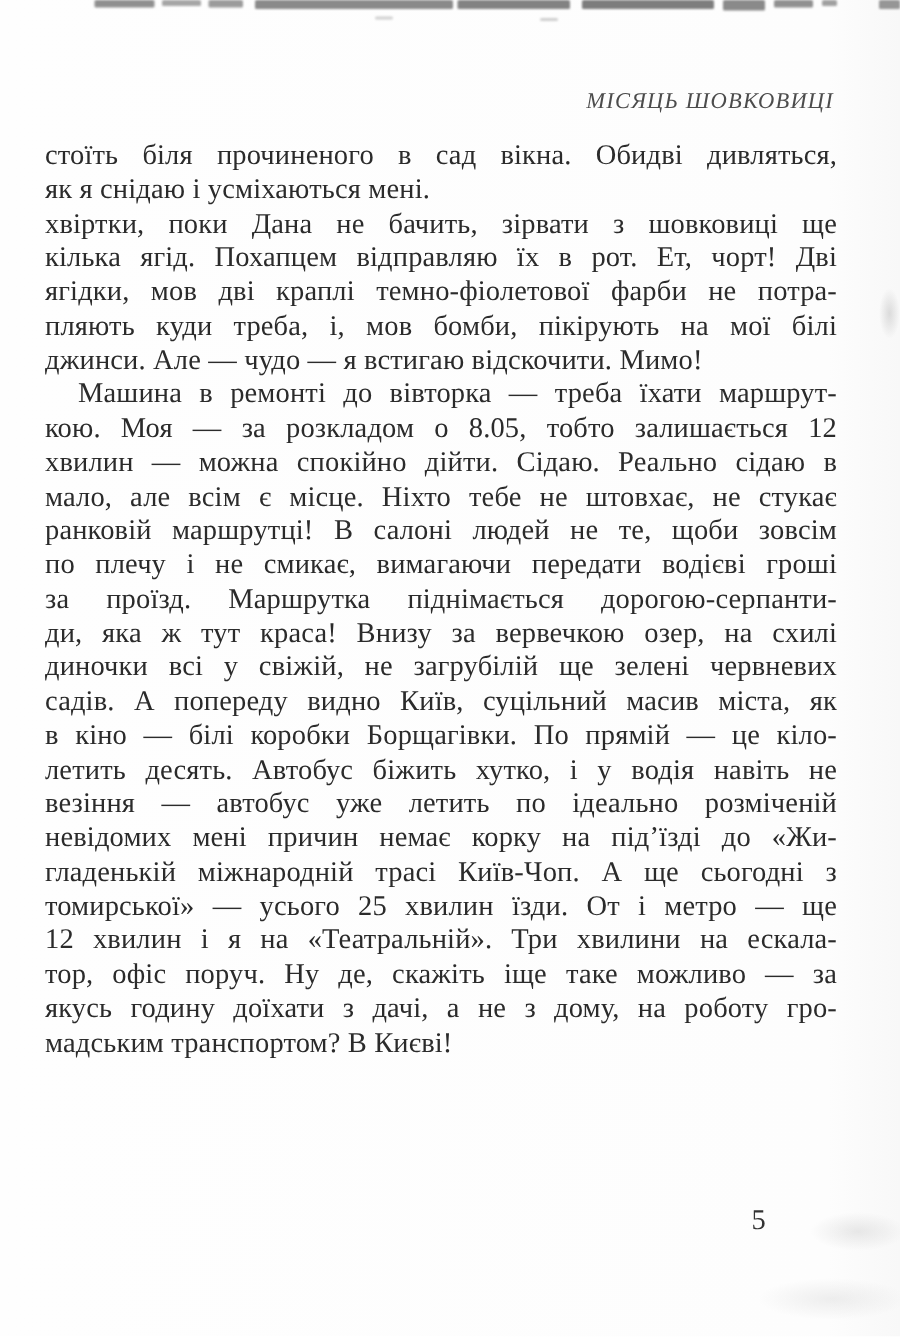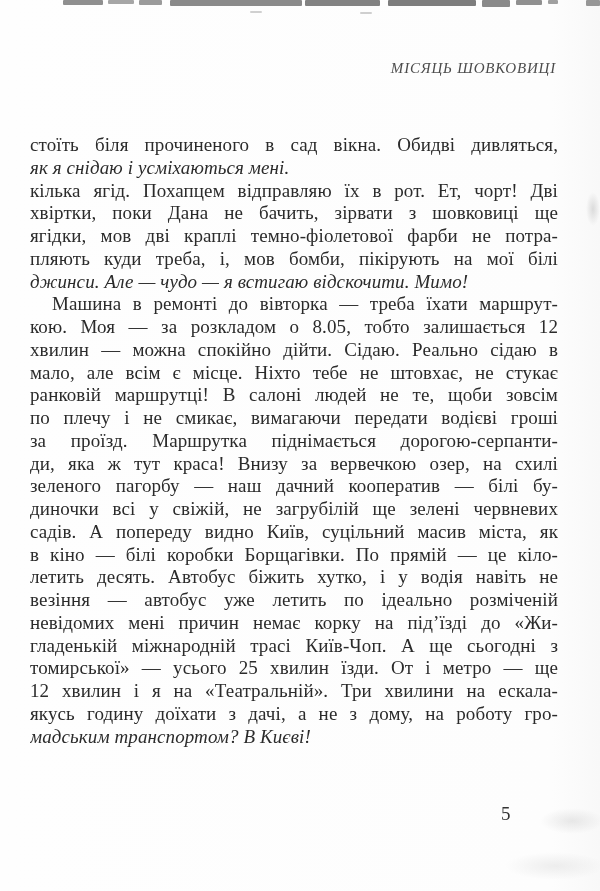--- a/index.html
+++ b/index.html
@@ -37,33 +37,32 @@
     letter-spacing: 0.8px;
     color: #4c4c4c;
   }
 
   .body-text {
     position: absolute;
     left: 30px;
     top: 93px;
     width: 528px;
     color: #2b2b2b;
-    margin-top: 41px;
   }
   .line {
     font-size: 19px;
     line-height: 22.75px;
     max-height: 22.75px;
     overflow: hidden;
     text-align: justify;
     text-align-last: justify;
     text-justify: inter-word;
     letter-spacing: 0.1px;
   }
-  .line.last { text-align-last: left; font-style: italic; }
+  .line.last { text-align-last: left; }
   .line.indent { padding-left: 22px; }
 
   .page-number {
     position: absolute;
     left: 501px;
     top: 803px;
     font-size: 19px;
     color: #333333;
   }
 
@@ -100,43 +99,43 @@
     <span class="frag f10"></span>
     <span class="frag f11"></span>
     <span class="frag f12"></span>
   </div>
 
   <div class="running-header">МІСЯЦЬ ШОВКОВИЦІ</div>
 
   <div class="body-text" id="body-text">
       <div class="line">стоїть біля прочиненого в сад вікна. Обидві дивляться,</div>
       <div class="line last">як я снідаю і усміхаються мені.</div>
+      <div class="line">хвіртки, поки Дана не бачить, зірвати з шовковиці ще</div>
       <div class="line">кілька ягід. Похапцем відправляю їх в рот. Ет, чорт! Дві</div>
-      <div class="line">хвіртки, поки Дана не бачить, зірвати з шовковиці ще</div>
       <div class="line">ягідки, мов дві краплі темно-фіолетової фарби не потра-</div>
       <div class="line">пляють куди треба, і, мов бомби, пікірують на мої білі</div>
       <div class="line last">джинси. Але — чудо — я встигаю відскочити. Мимо!</div>
       <div class="line indent">Машина в ремонті до вівторка — треба їхати маршрут-</div>
       <div class="line">кою. Моя — за розкладом о 8.05, тобто залишається 12</div>
       <div class="line">хвилин — можна спокійно дійти. Сідаю. Реально сідаю в</div>
       <div class="line">мало, але всім є місце. Ніхто тебе не штовхає, не стукає</div>
       <div class="line">ранковій маршрутці! В салоні людей не те, щоби зовсім</div>
       <div class="line">по плечу і не смикає, вимагаючи передати водієві гроші</div>
       <div class="line">за проїзд. Маршрутка піднімається дорогою-серпанти-</div>
       <div class="line">ди, яка ж тут краса! Внизу за вервечкою озер, на схилі</div>
-      <div class="line">зеленого пагорбу — наш дачний кооператив — білі бу-</div>
       <div class="line">диночки всі у свіжій, не загрубілій ще зелені червневих</div>
       <div class="line">садів. А попереду видно Київ, суцільний масив міста, як</div>
       <div class="line">в кіно — білі коробки Борщагівки. По прямій — це кіло-</div>
       <div class="line">летить десять. Автобус біжить хутко, і у водія навіть не</div>
       <div class="line">везіння — автобус уже летить по ідеально розміченій</div>
       <div class="line">невідомих мені причин немає корку на під’їзді до «Жи-</div>
       <div class="line">гладенькій міжнародній трасі Київ-Чоп. А ще сьогодні з</div>
       <div class="line">томирської» — усього 25 хвилин їзди. От і метро — ще</div>
       <div class="line">12 хвилин і я на «Театральній». Три хвилини на ескала-</div>
+      <div class="line">тор, офіс поруч. Ну де, скажіть іще таке можливо — за</div>
       <div class="line">якусь годину доїхати з дачі, а не з дому, на роботу гро-</div>
       <div class="line last">мадським транспортом? В Києві!</div>
     </div>
 
   <div class="page-number">5</div>
 
   <div class="smudge smudge-right-edge"></div>
   <div class="smudge smudge-bottom-1"></div>
   <div class="smudge smudge-bottom-2"></div>
 

